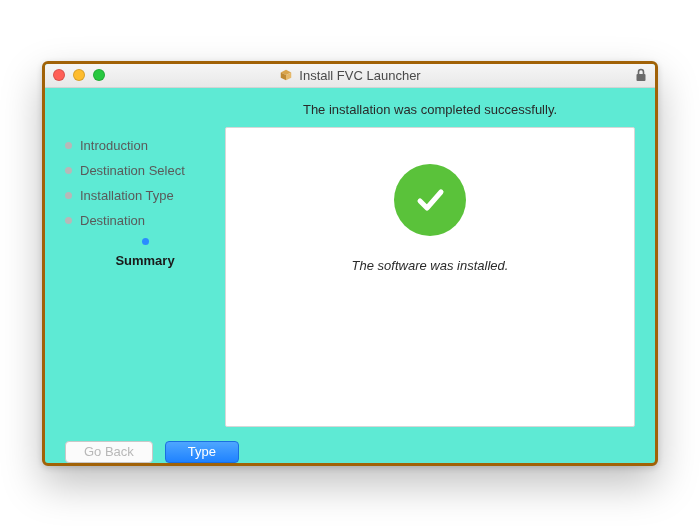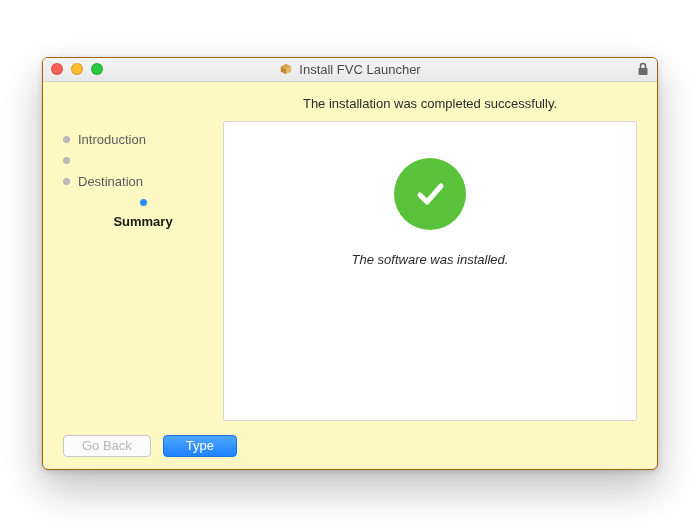--- a/index.html
+++ b/index.html
@@ -7,22 +7,22 @@
       font-family: -apple-system, BlinkMacSystemFont, "Helvetica Neue", Arial, sans-serif;
       background: #fff;
       display: flex;
       align-items: center;
       justify-content: center;
       height: 526px;
       width: 700px;
     }
     .window {
       width: 616px;
-      background: #fef9c3;
-      border: 1px solid #a16207;
+      background: #5eead4;
+      border: 3px solid #a16207;
       border-radius: 6px;
       box-shadow: 0 18px 40px rgba(0,0,0,0.25), 0 2px 6px rgba(0,0,0,0.15);
       overflow: hidden;
     }
     .titlebar {
       height: 24px;
       background: linear-gradient(#f6f6f6, #e8e8e8);
       border-bottom: 1px solid #d3d3d3;
       display: flex;
       align-items: center;
@@ -62,21 +62,21 @@
     }
     .lock {
       margin-left: auto;
       width: 12px; height: 14px;
       color: #6a6a6a;
       display: flex; align-items: center;
     }
     .body {
       display: flex;
       flex-direction: column;
-      padding: 14px 20px 12px 20px;
+      padding: 14px 20px 0 20px;
     }
     .status-line {
       font-size: 13px;
       color: #2a2a2a;
       text-align: center;
       margin-left: 160px;
       margin-bottom: 10px;
     }
     .content-row {
       display: flex;
@@ -193,20 +193,25 @@
     <div class="status-line">The installation was completed successfully.</div>
 
     <div class="content-row">
       <div class="sidebar">
         <div class="step">
           <span class="bullet"></span>
           <span>Introduction</span>
         </div>
         <div class="step">
           <span class="bullet"></span>
+          <span>Destination Select</span>
+        </div>
+        <div class="step">
+          <span class="bullet"></span>
+          <span>Installation Type</span>
         </div>
         <div class="step">
           <span class="bullet"></span>
           <span>Destination</span>
         </div>
         <div class="step active">
           <span class="bullet"></span>
           <span>Summary</span>
         </div>
       </div>

